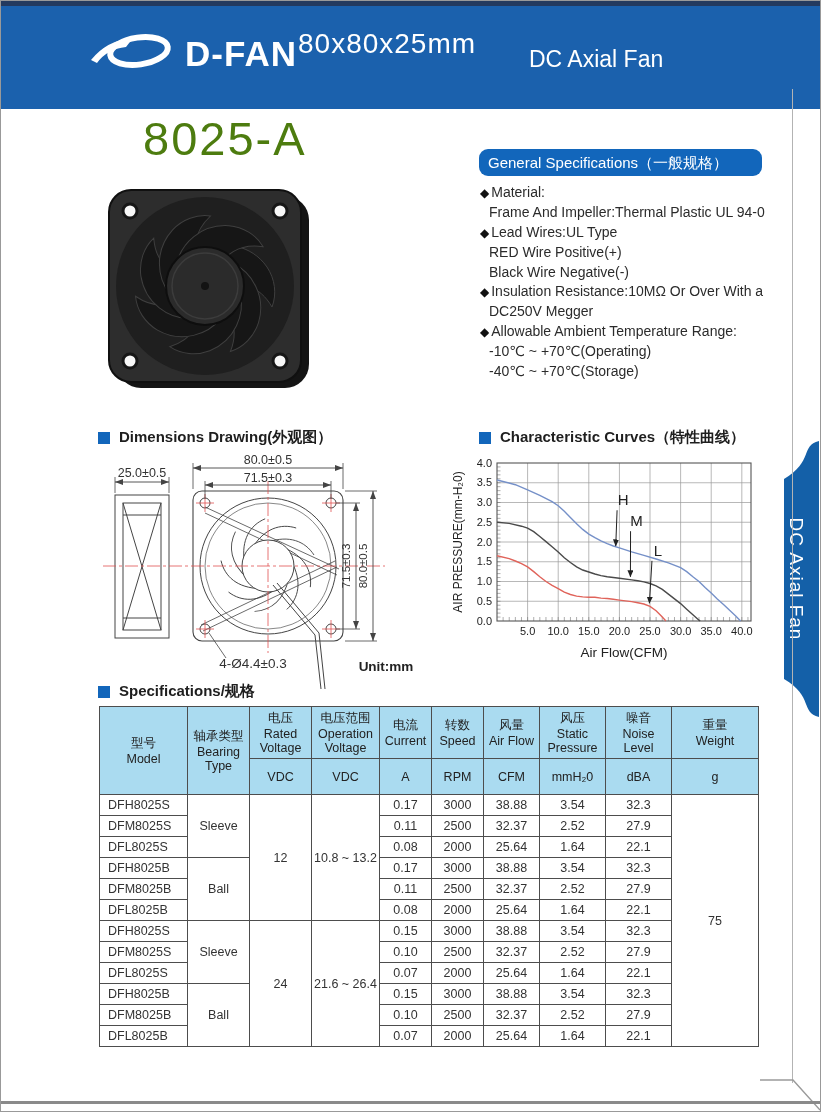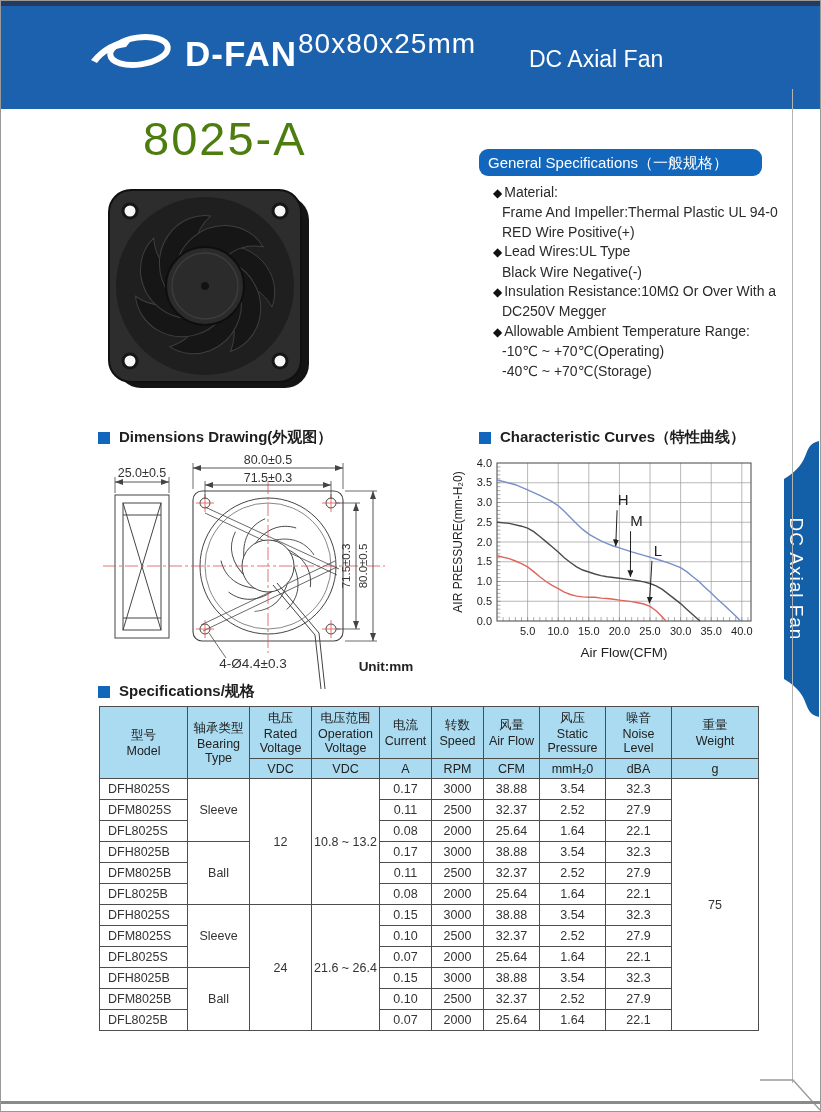--- a/index.html
+++ b/index.html
@@ -14,21 +14,21 @@
   .hdr .logo{position:absolute;left:86px;top:24px;}
   .hdr .brand{position:absolute;left:184px;top:28px;font-size:35px;font-weight:bold;color:#fff;letter-spacing:1px;}
   .hdr .sizetitle{position:absolute;left:297px;top:22px;font-size:28px;color:#fff;letter-spacing:1px;text-align:right;}
   .hdr .subtitle{position:absolute;left:528px;top:40px;font-size:23px;color:#fff;}
   
   .ptitle{position:absolute;left:142px;top:110px;font-size:47px;font-weight:normal;color:#4d7c0f;letter-spacing:2px;}
   .photo{position:absolute;left:102px;top:183px;}
   
   .gs-bar{position:absolute;left:478px;top:148px;width:283px;height:27px;background:#1266bb;color:#fff;
           font-size:15px;line-height:27px;padding-left:9px;border-radius:9px;}
-  .gs-list{position:absolute;left:479px;top:182px;width:310px;font-size:14px;line-height:19.4px;color:#2b2b2b;margin-left:13px;}
+  .gs-list{position:absolute;left:479px;top:182px;width:310px;font-size:14px;line-height:19.4px;color:#2b2b2b;}
   .gs-line{white-space:nowrap;}
   .gs-line .diamond{font-size:12px;margin-right:2px;color:#111;}
   .gs-line.cont{padding-left:9px;}
   
   .sec{position:absolute;font-size:15px;font-weight:600;color:#1e1e1e;display:flex;align-items:center;gap:9px;}
   .sec .sq{width:12px;height:12px;background:#1266bb;display:inline-block;}
   .sec-dims{left:97px;top:427px;}
   .sec-curves{left:478px;top:427px;}
   .sec-specs{left:97px;top:681px;}
   .dims-svg{position:absolute;left:92px;top:452px;}
@@ -37,21 +37,21 @@
   .side-tab{position:absolute;right:1px;top:440px;width:52px;height:276px;}
   .side-tab svg{position:absolute;left:0;top:0;}
   .side-tab .tab-text{position:absolute;left:55%;top:50%;transform:translate(-50%,-50%) rotate(90deg);
        white-space:nowrap;color:#fff;font-size:19px;letter-spacing:1px;}
   .vline{position:absolute;left:791px;top:88px;width:1px;height:994px;background:#b3b3b3;}
   
   .spec-table{position:absolute;left:98px;top:705px;border-collapse:collapse;table-layout:fixed;background:#fff;}
   .spec-table th,.spec-table td{border:1px solid #4d4d4d;text-align:center;font-weight:normal;padding:0 2px;}
   .spec-table thead th{background:#aadbf0;font-size:12.5px;color:#222;}
   .spec-table thead .hrow1 th{height:52px;}
-  .spec-table thead .hrow2 th{height:20px;}
+  .spec-table thead .hrow2 th{height:36px;}
   .spec-table tbody tr{height:21px;}
   .spec-table tbody td{font-size:12.5px;color:#333;}
   .spec-table tbody td:first-child{text-align:left;padding-left:8px;}
   
   .footer{position:absolute;left:520px;top:1070px;width:248px;display:flex;align-items:center;justify-content:flex-end;gap:8px;}
   .footer .site{font-size:11.5px;color:#555;}
   .footer .pagebox{background:#111;color:#fff;font-size:12px;font-weight:bold;padding:1px 7px;}
   .corner-svg{position:absolute;left:757px;top:1066px;}
   .bottom-rule{position:absolute;left:0;right:0;top:1100px;height:3px;background:#8a8a8a;}
 </style>
@@ -93,22 +93,22 @@
         <circle cx="177" cy="27" r="7"></circle>
       <circle cx="27" cy="177" r="7"></circle>
         <circle cx="177" cy="177" r="7"></circle>
     </g>
   </svg>
 
   <div class="gs-bar">General Specifications（一般规格）</div>
   <div class="gs-list">
       <div class="gs-line"><span class="diamond">◆</span><span>Material:</span></div>
       <div class="gs-line cont"><span>Frame And Impeller:Thermal Plastic UL 94-0</span></div>
+      <div class="gs-line"><span class="diamond">◆</span><span>Lead Wires:UL Type</span></div>
       <div class="gs-line cont"><span>RED Wire Positive(+)</span></div>
-      <div class="gs-line"><span class="diamond">◆</span><span>Lead Wires:UL Type</span></div>
       <div class="gs-line cont"><span>Black Wire Negative(-)</span></div>
       <div class="gs-line"><span class="diamond">◆</span><span>Insulation Resistance:10MΩ Or Over With a</span></div>
       <div class="gs-line cont"><span>DC250V Megger</span></div>
       <div class="gs-line"><span class="diamond">◆</span><span>Allowable Ambient Temperature Range:</span></div>
       <div class="gs-line cont"><span>-10℃ ~ +70℃(Operating)</span></div>
       <div class="gs-line cont"><span>-40℃ ~ +70℃(Storage)</span></div>
     </div>
 
   <div class="sec sec-dims">
     <span class="sq"></span>

